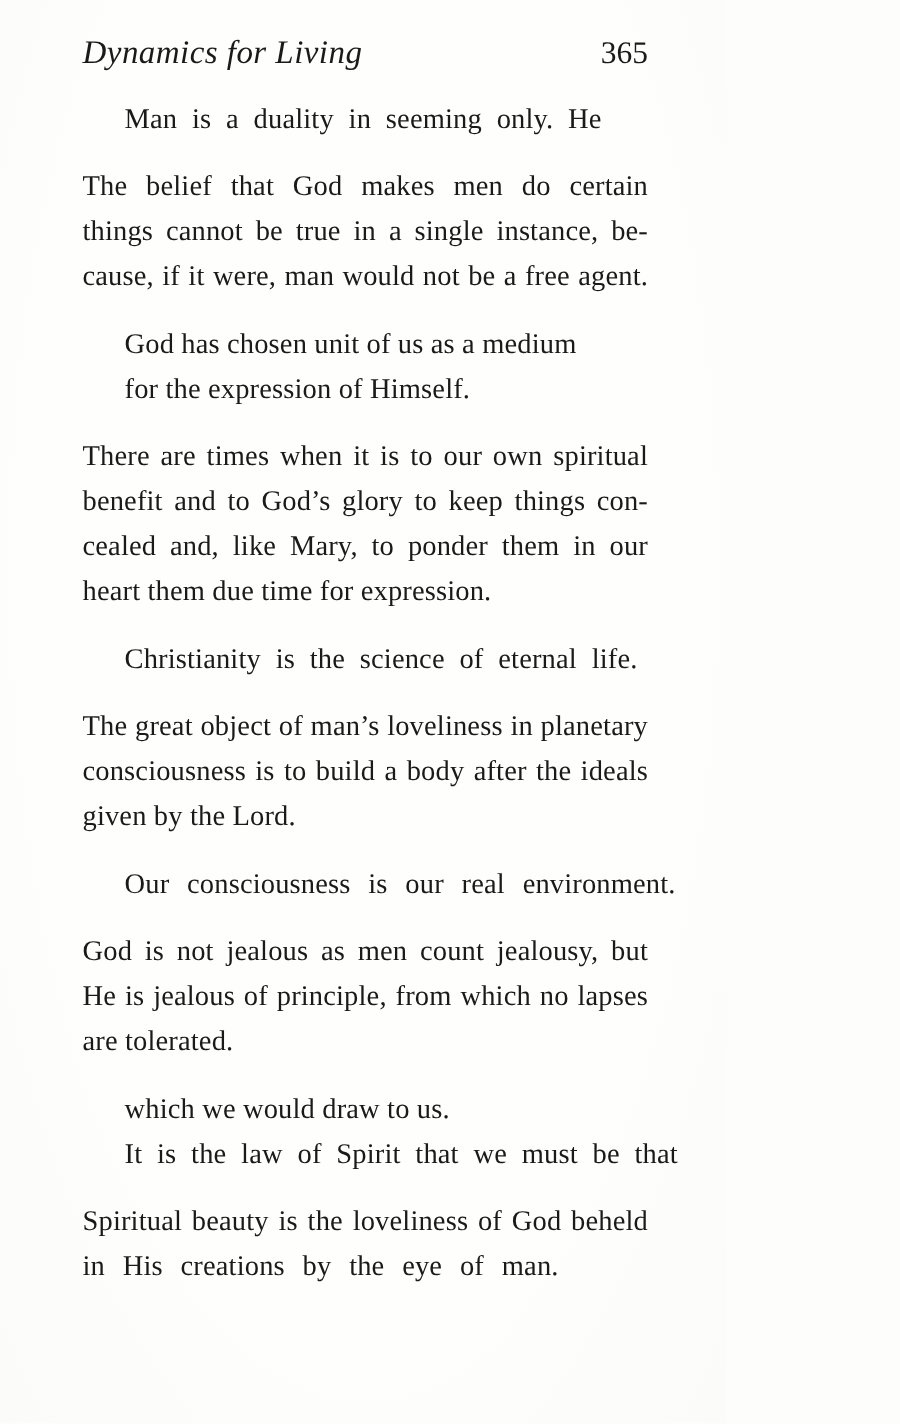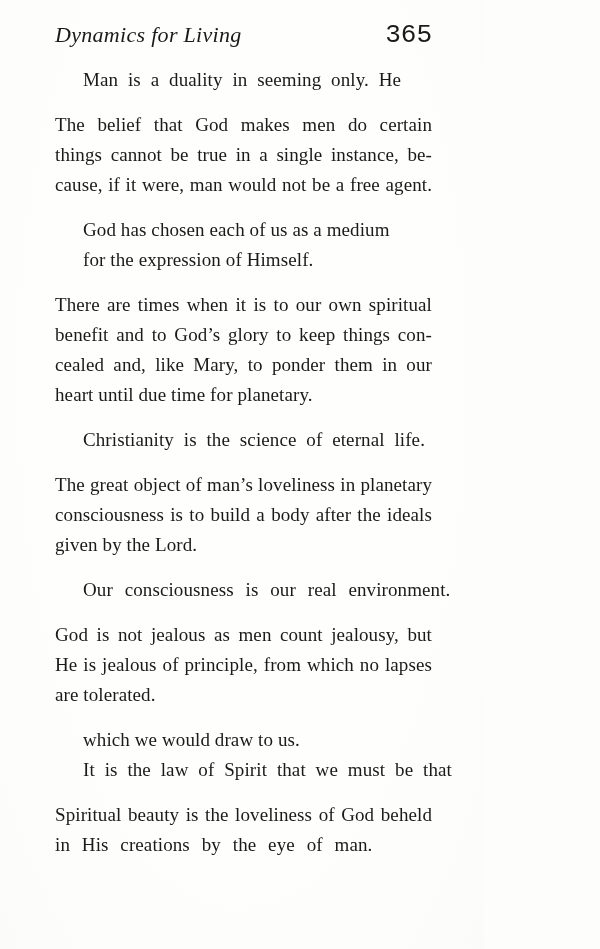--- a/index.html
+++ b/index.html
@@ -27,22 +27,21 @@
     align-items: baseline;
     font-size: 22px;
     line-height: 30px;
     margin-bottom: 15px;
   }
   .header .title {
     font-style: italic;
     letter-spacing: 0.3px;
   }
   .header .pagenum {
-    font-size: 26px;
-    font-family: Liberation Mono, monospace;
+    font-size: 21px;
   }
   .block {
     font-size: 19px;
     line-height: 30px;
     margin-bottom: 15px;
     letter-spacing: 0.1px;
   }
   .quote {
     margin-left: 28px;
   }
@@ -75,29 +74,29 @@
     <div class="line spread">Man is a duality in seeming only. He</div>
   </div>
 
   <div class="block para">
     <div class="line j">The belief that God makes men do certain</div>
     <div class="line j">things cannot be true in a single instance, be-</div>
     <div class="line j">cause, if it were, man would not be a free agent.</div>
   </div>
 
   <div class="block quote">
-    <div class="line">God has chosen each of us as a medium</div>
+    <div class="line">God has chosen unit of us as a medium</div>
     <div class="line">for the expression of Himself.</div>
   </div>
 
   <div class="block para">
     <div class="line j">There are times when it is to our own spiritual</div>
     <div class="line j">benefit and to God’s glory to keep things con-</div>
     <div class="line j">cealed and, like Mary, to ponder them in our</div>
-    <div class="line">heart until due time for planetary.</div>
+    <div class="line">heart them due time for expression.</div>
   </div>
 
   <div class="block quote">
     <div class="line spread">Christianity is the science of eternal life.</div>
   </div>
 
   <div class="block para">
     <div class="line j">The great object of man’s loveliness in planetary</div>
     <div class="line j">consciousness is to build a body after the ideals</div>
     <div class="line">given by the Lord.</div>

